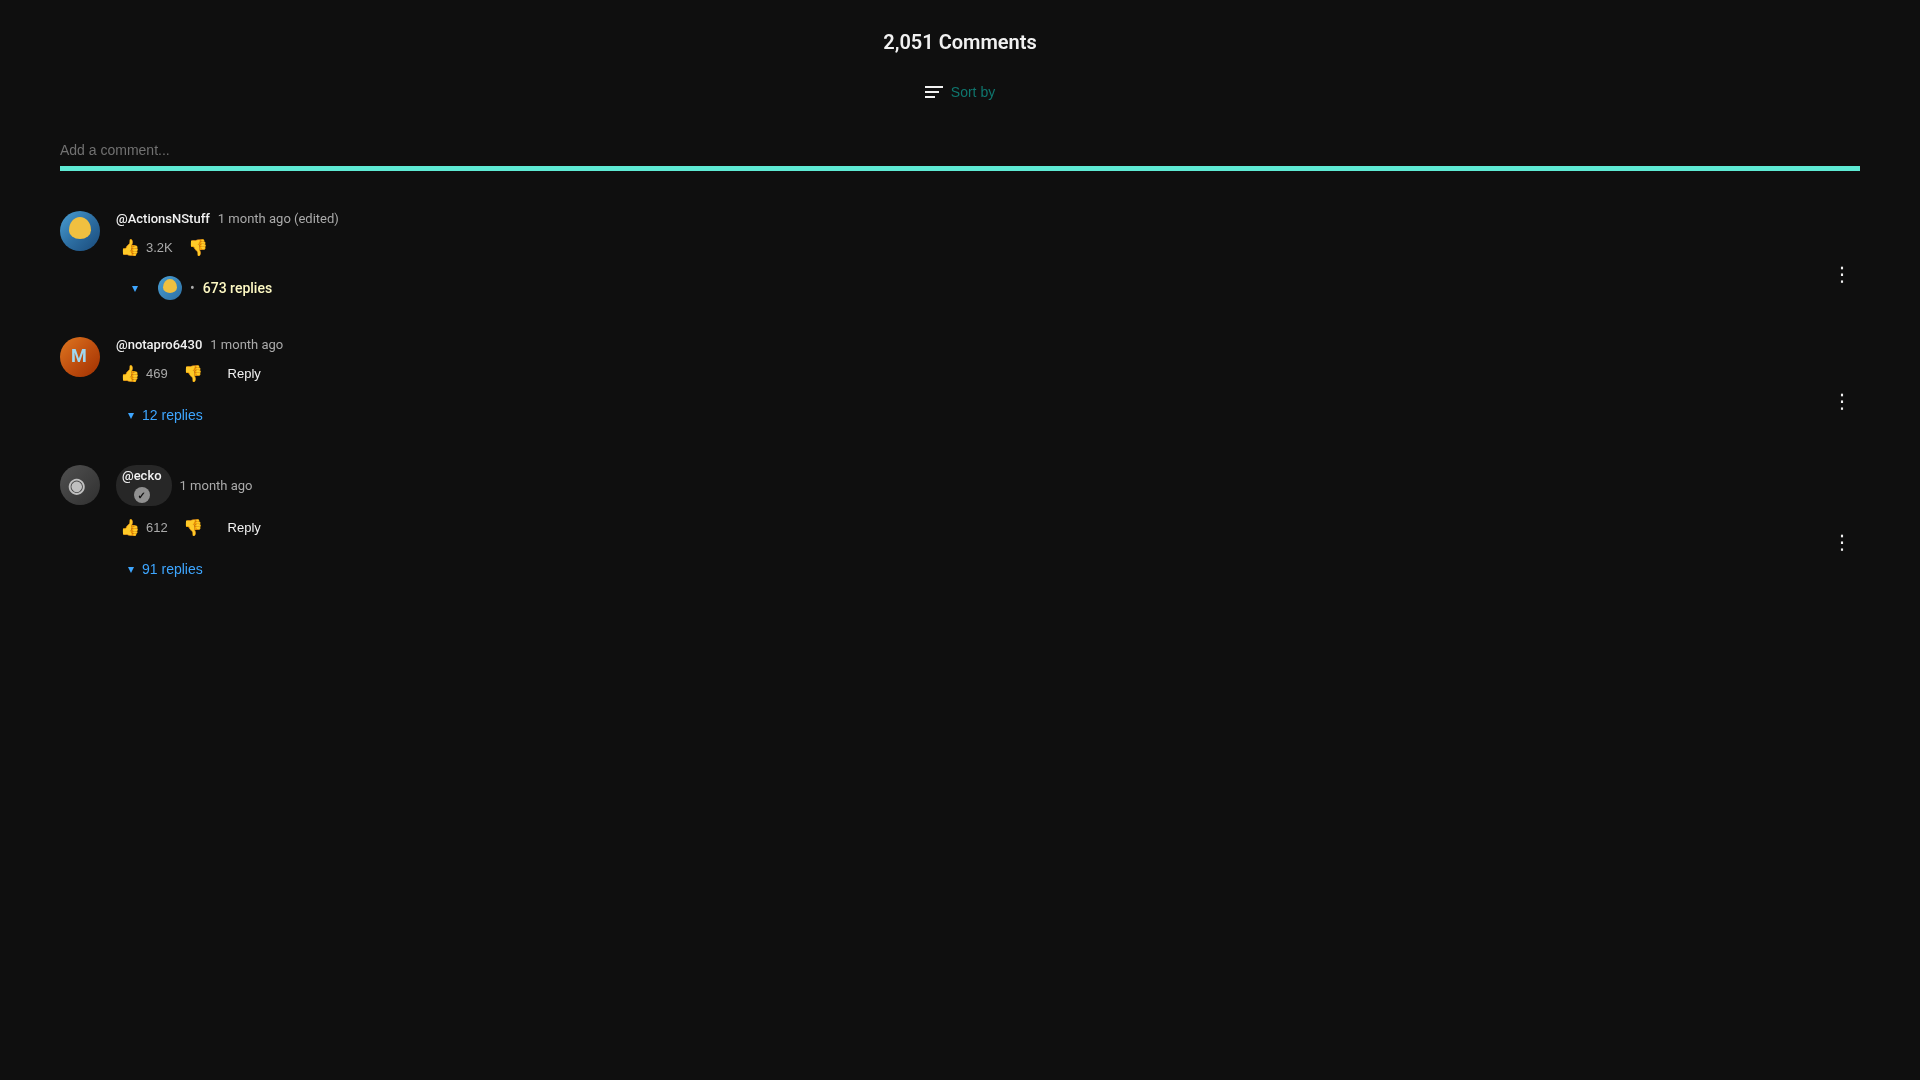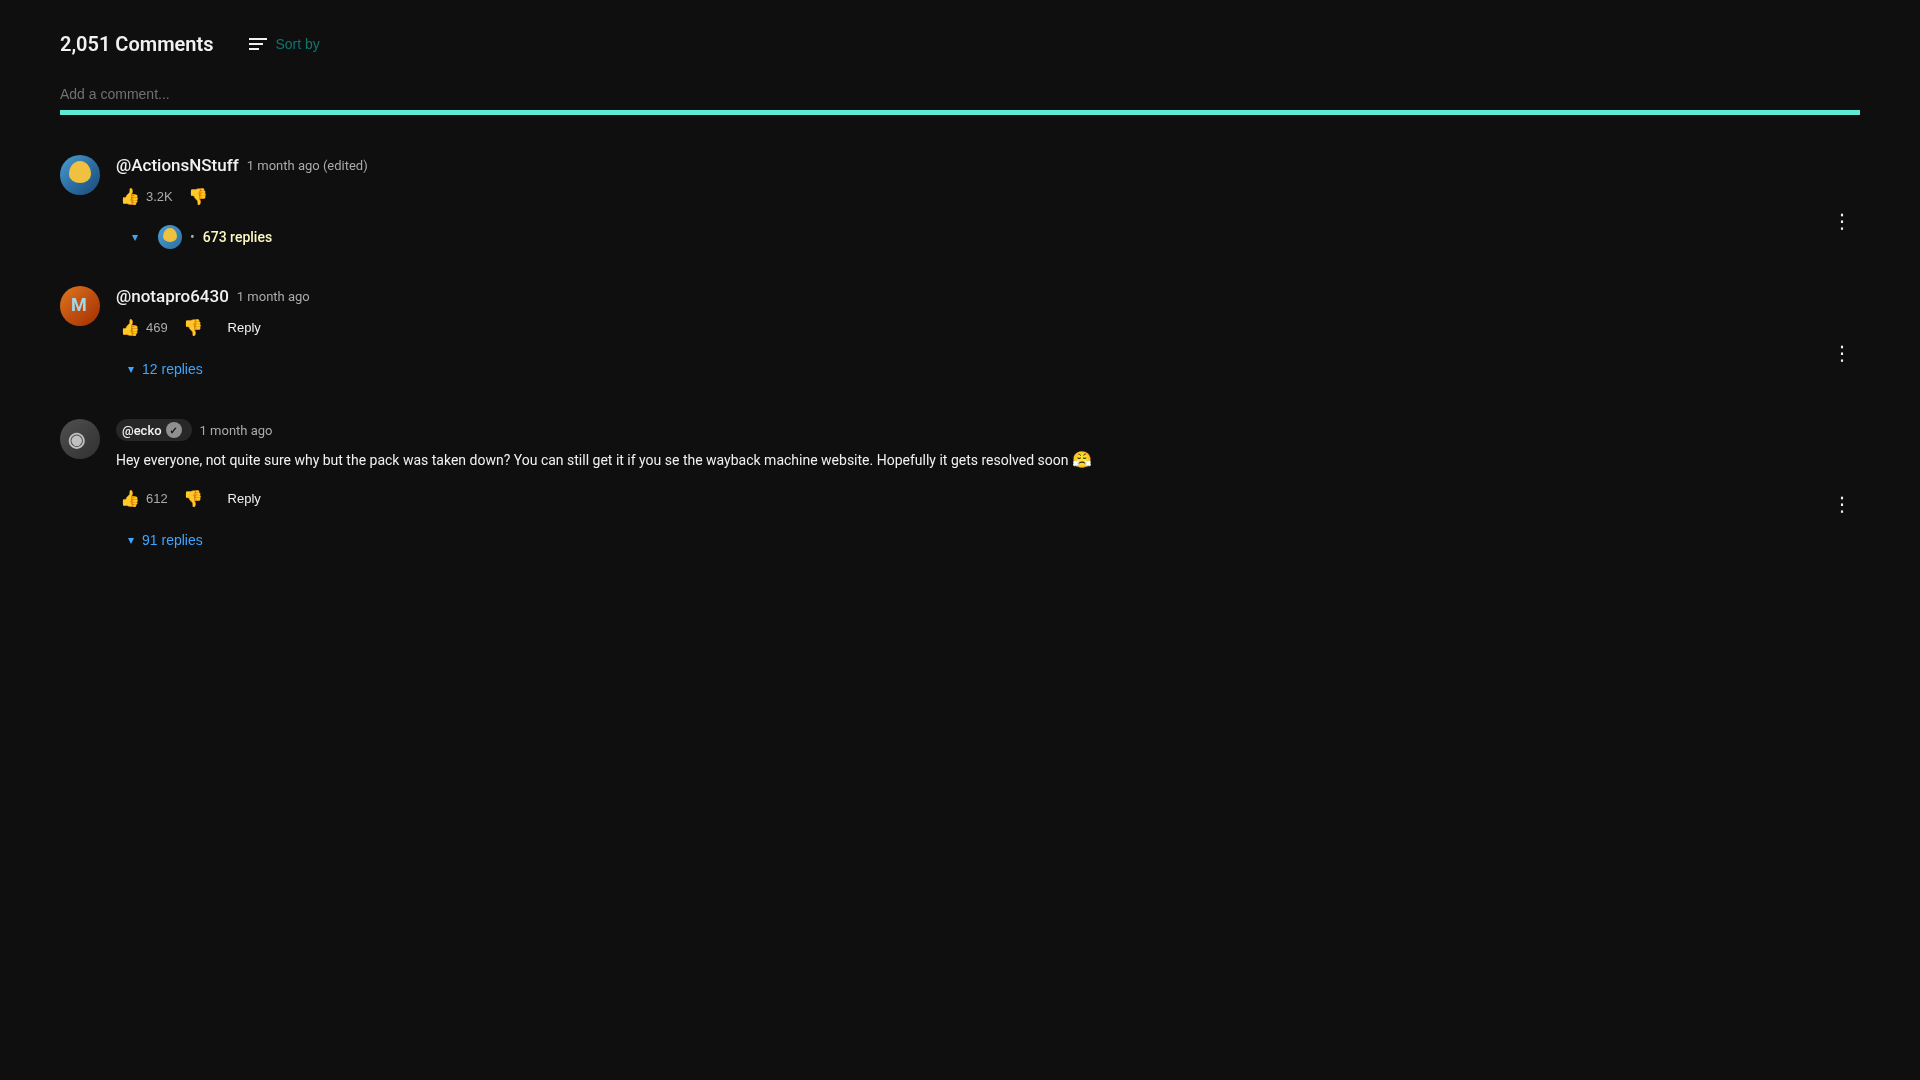--- a/index.html
+++ b/index.html
@@ -11,21 +11,22 @@
       font-size: 14px;
       padding: 30px 60px;
       min-height: 1080px;
       width: 1920px;
     }
 
     .comments-header {
       display: flex;
       align-items: center;
       gap: 24px;
-      margin-bottom: 20px;
+      margin-bottom: 28px;
+      flex-direction: column;
     }
 
     .comments-count {
       font-size: 20px;
       font-weight: 600;
       color: #f1f1f1;
     }
 
     .sort-by-btn {
       display: flex;
@@ -153,35 +154,36 @@
     }
 
     .comment-meta {
       display: flex;
       align-items: center;
       gap: 8px;
       margin-bottom: 6px;
     }
 
     .comment-author {
-      font-size: 17px;
+      font-size: 13px;
       font-weight: 500;
       color: #f1f1f1;
     }
 
     .comment-author-verified {
       display: inline-flex;
       align-items: center;
       background: #272727;
       border-radius: 20px;
       padding: 3px 10px 3px 6px;
       gap: 4px;
       font-size: 13px;
       font-weight: 500;
       color: #f1f1f1;
+      flex-direction: column;
     }
 
     .verified-badge {
       width: 16px;
       height: 16px;
       background: #909090;
       border-radius: 50%;
       display: inline-flex;
       align-items: center;
       justify-content: center;
@@ -398,23 +400,20 @@
   <div class="comment-block" style="flex:1">
     <div class="avatar avatar-ecko"></div>
     <div class="comment-body">
       <div class="comment-meta">
         <span class="comment-author-verified">
           <span>@ecko</span>
           <span class="verified-badge">✓</span>
         </span>
         <span class="comment-time">1 month ago</span>
       </div>
-      <div class="comment-text">
-        <span>Hey everyone, not quite sure why but the pack was taken down? You can still get it if you se the wayback machine website. Hopefully it gets resolved soon </span><span class="emoji">😤</span>
-      </div>
       <div class="comment-actions">
         <button class="action-btn">
           <span class="like-icon">👍</span>
           <span>612</span>
         </button>
         <button class="action-btn">
           <span class="dislike-icon">👎</span>
         </button>
         <button class="reply-btn">Reply</button>
       </div>

